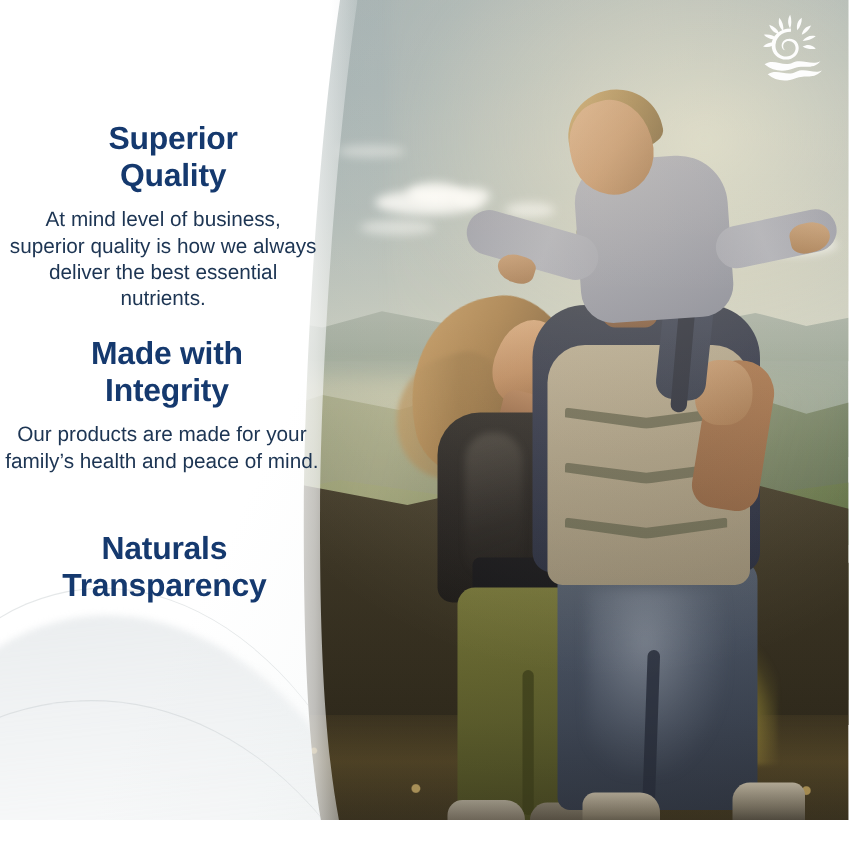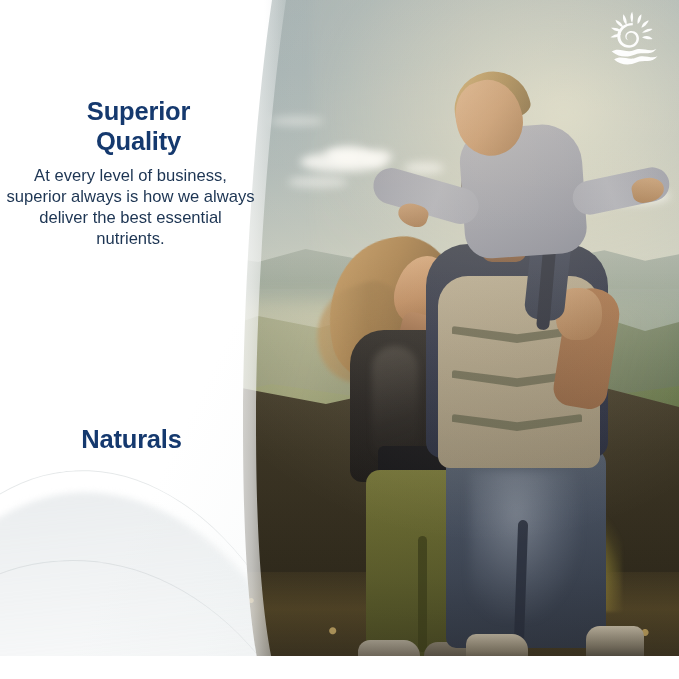--- a/index.html
+++ b/index.html
@@ -535,26 +535,30 @@
       <div class="panel-arc-a"></div>
       <div class="panel-arc-b"></div>
     </div>
     <div class="panel-edge"></div>
   </div>
 
   <div class="content">
 
     <section class="feature f1">
       <h2><span>Superior</span><br><span>Quality</span></h2>
-      <p>At every level of business, superior always is how we always deliver the best essential nutrients.</p>
+      <p>At mind level of business, superior quality is how we always deliver the best essential nutrients.</p>
     </section>
 
+    <section class="feature f2">
+      <h2><span>Made with</span><br><span>Integrity</span></h2>
+      <p>Our products are made for your family’s health and peace of mind.</p>
+    </section>
 
     <section class="feature f3">
-      <h2><span>Naturals</span><br></h2>
+      <h2><span>Naturals</span><br><span>Transparency</span></h2>
     </section>
 
   </div>
 
   <div class="logo">
     <svg viewBox="0 0 100 100" width="62" height="62" aria-hidden="true">
       <g fill="#ffffff">
 
         <path d="M47 6 C49 12 49 18 47 24 C44 19 43 12 47 6 Z"></path>
         <path d="M62 10 C62 17 60 22 56 26 C55 20 56 14 62 10 Z"></path>

